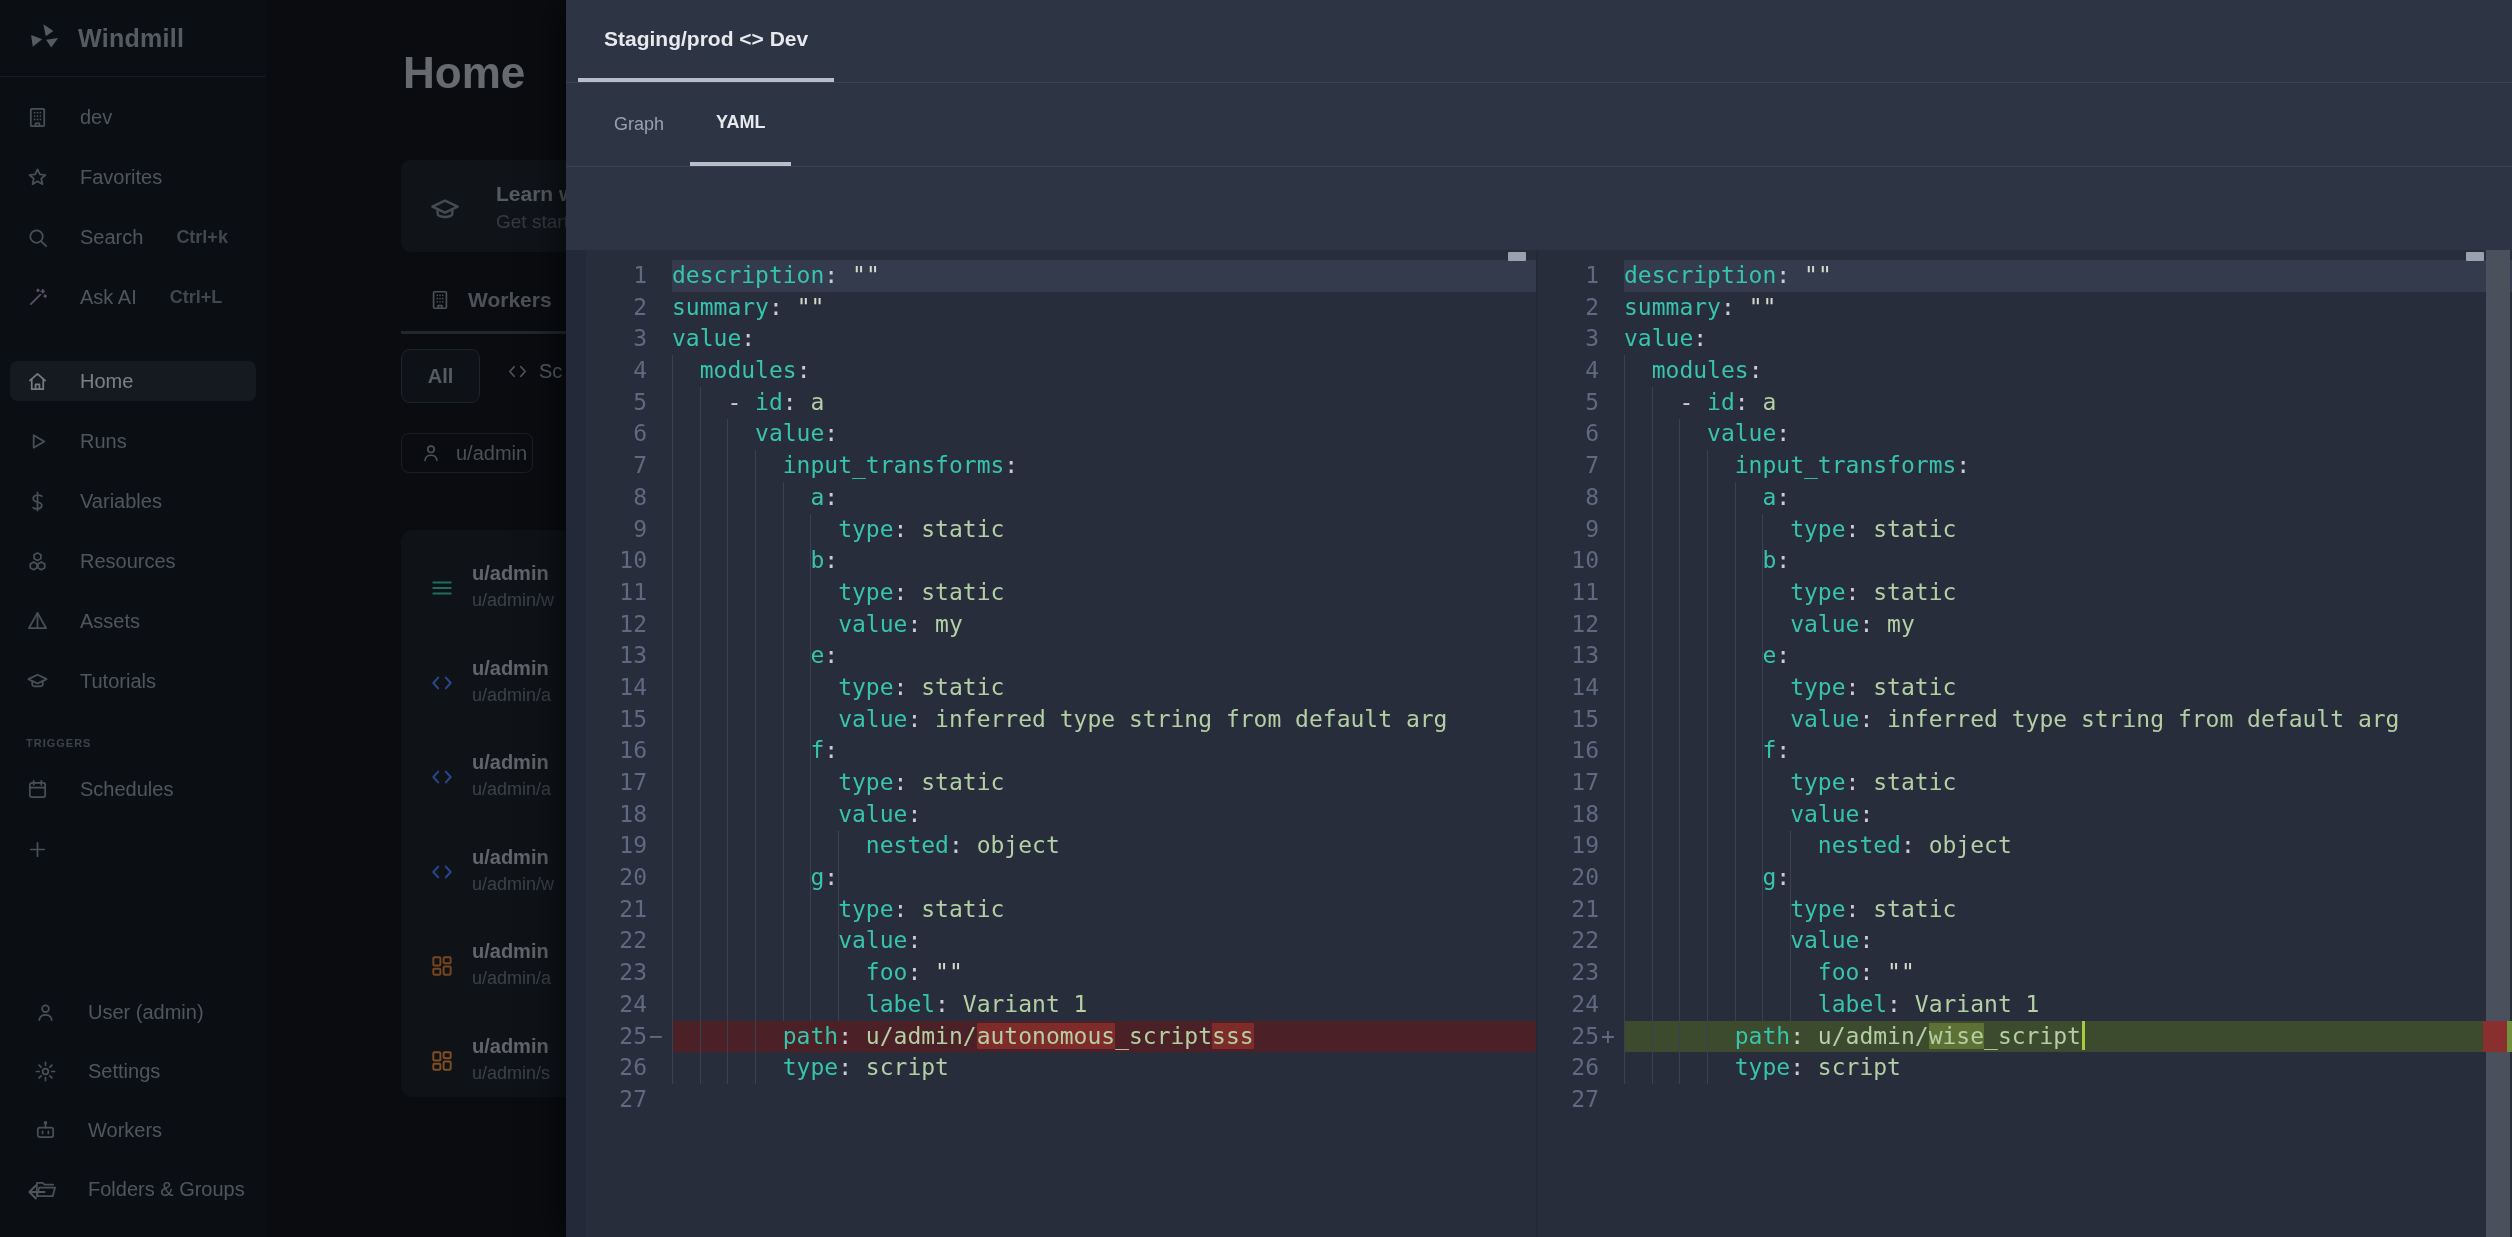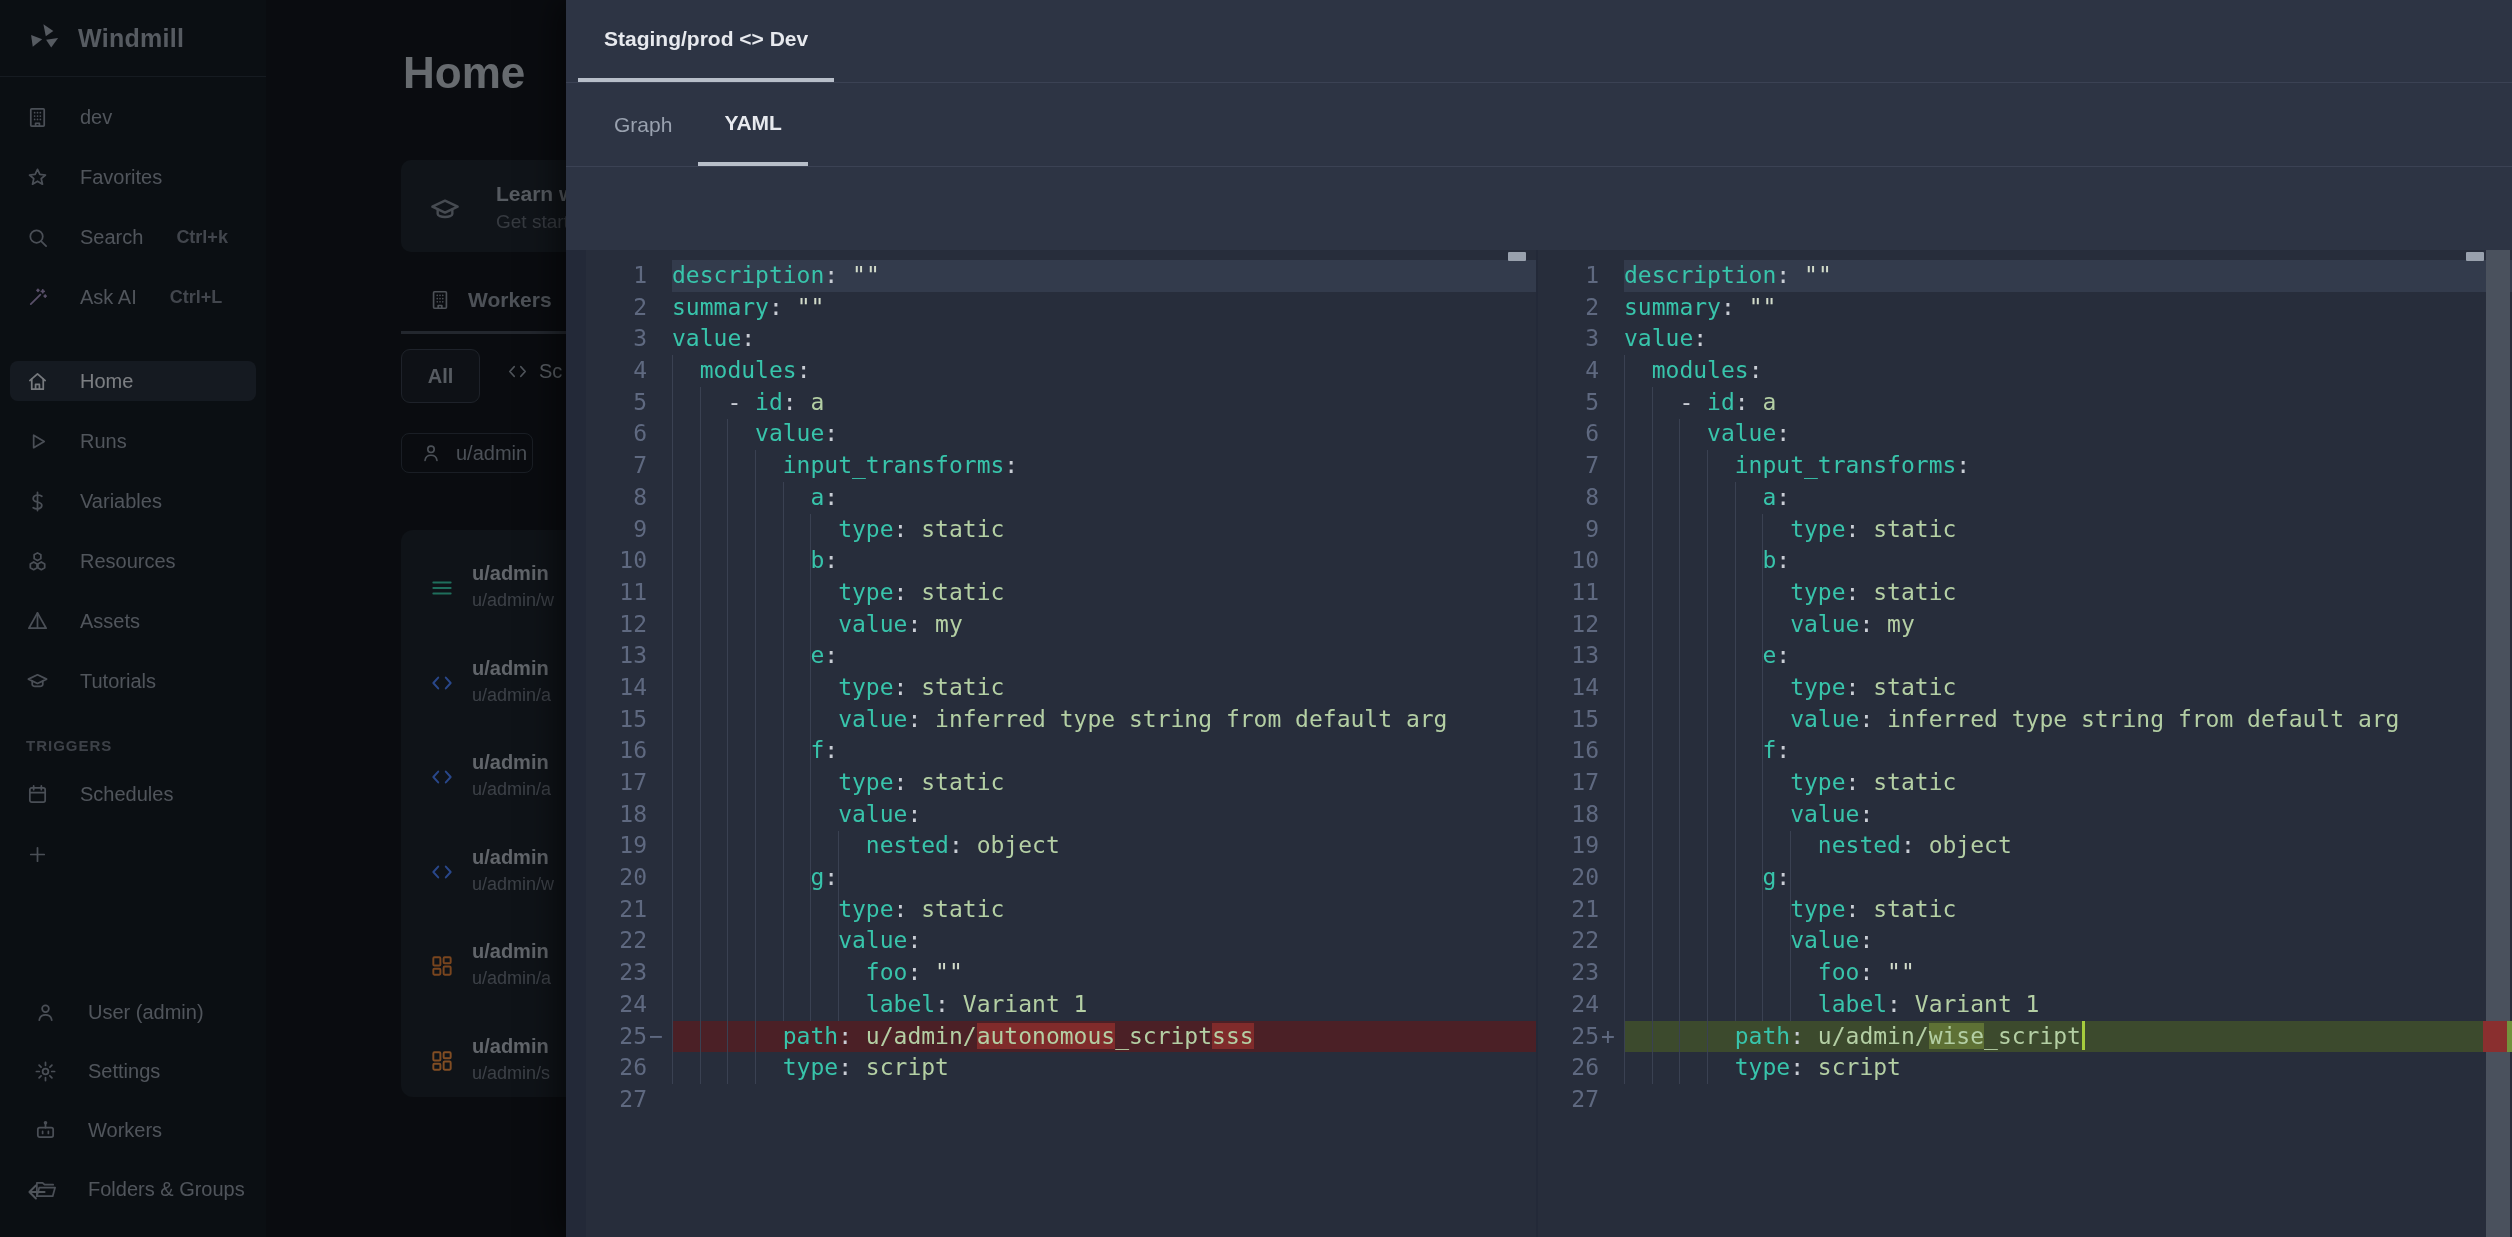--- a/index.html
+++ b/index.html
@@ -18,21 +18,21 @@
     border-bottom:1px solid #262c35; }
   .brand .logo { width:36px; height:36px; color:#9aa0aa; }
   .brand .bname { font-size:25px; font-weight:bold; color:#9aa0aa; letter-spacing:.3px; }
   .side-item { height:40px; margin:20px 10px 0 10px; padding-left:16px; border-radius:8px;
     display:flex; align-items:center; gap:31px; color:#8e959f; font-size:20px; cursor:pointer; }
   .side-item .sic { width:23px; height:23px; flex:0 0 auto; color:#848b96; }
   .side-item .shortcut { font-size:18px; font-weight:bold; color:#757b85; margin-left:2px; }
   .side-item.active { background:#242b36; color:#dde0e5; }
   .side-item.active .sic { color:#d5d9df; }
   .side-item.wand-item .sic { color:#9f8cb8; }
-  .side-label { margin:36px 0 15px 26px; font-size:15px; letter-spacing:1px; color:#6c727c; font-weight:bold; }
+  .side-label { margin:36px 0 15px 26px; font-size:11px; letter-spacing:1px; color:#6c727c; font-weight:bold; }
   .side-gap { height:24px; }
   .side-bottom { position:absolute; left:8px; bottom:28px; width:100%; }
   .side-bottom .side-item { margin-top:19px; }
   .collapse-arrow { position:absolute; left:16px; bottom:4px; width:26px; height:26px; color:#8e959f; cursor:pointer; }
 
   
   .home { position:absolute; left:266px; top:0; width:300px; height:100%;
     background:#0f1217; overflow:hidden; z-index:1; }
   .home-title { position:absolute; left:137px; top:48px; font-size:44px; font-weight:bold; color:#b9bdc4; }
   .learn-card { position:absolute; left:135px; top:160px; width:420px; height:92px;
@@ -73,21 +73,21 @@
     background:#252d3d; border:1px solid #3d4661; color:#ced2da; cursor:pointer;
     display:flex; align-items:center; justify-content:center; }
   .close-btn svg { width:22px; height:22px; }
   .drawer-title { position:absolute; left:76px; top:0; height:78px; line-height:76px;
     font-size:34px; font-weight:bold; color:#e7e9ee; }
   .tabrow1 { position:relative; height:83px; border-bottom:1px solid #3b4254; padding-left:12px; }
   .tab1 { display:inline-flex; height:100%; align-items:center; padding:0 26px;
     font-size:21px; font-weight:bold; color:#e7e9ee; border-bottom:4px solid #b7bec9; cursor:pointer; }
   .tabrow2 { position:relative; height:84px; border-bottom:1px solid #3b4254; padding-left:22px; display:flex; }
   .subtab { display:inline-flex; height:100%; align-items:center; padding:0 26px;
-    font-size:21px; color:#99a1af; cursor:pointer; }
+    font-size:18px; color:#99a1af; cursor:pointer; }
   .subtab.active { color:#e7e9ee; font-weight:bold; border-bottom:4px solid #b7bec9; }
 
   
   .editors { position:absolute; left:0; right:0; top:250px; bottom:0; background:#232938; }
   .pane { position:absolute; top:0; bottom:0; background:#272d3b; overflow:hidden;
     font-family:"DejaVu Sans Mono", monospace; font-size:23px; }
   .pane-left  { left:20px;  width:950px; }
   .pane-right { left:972px; right:0; }
   .codewrap { position:absolute; left:0; right:0; top:10px; }
   .crow { position:relative; height:31.7px; line-height:31.7px; white-space:pre; }

